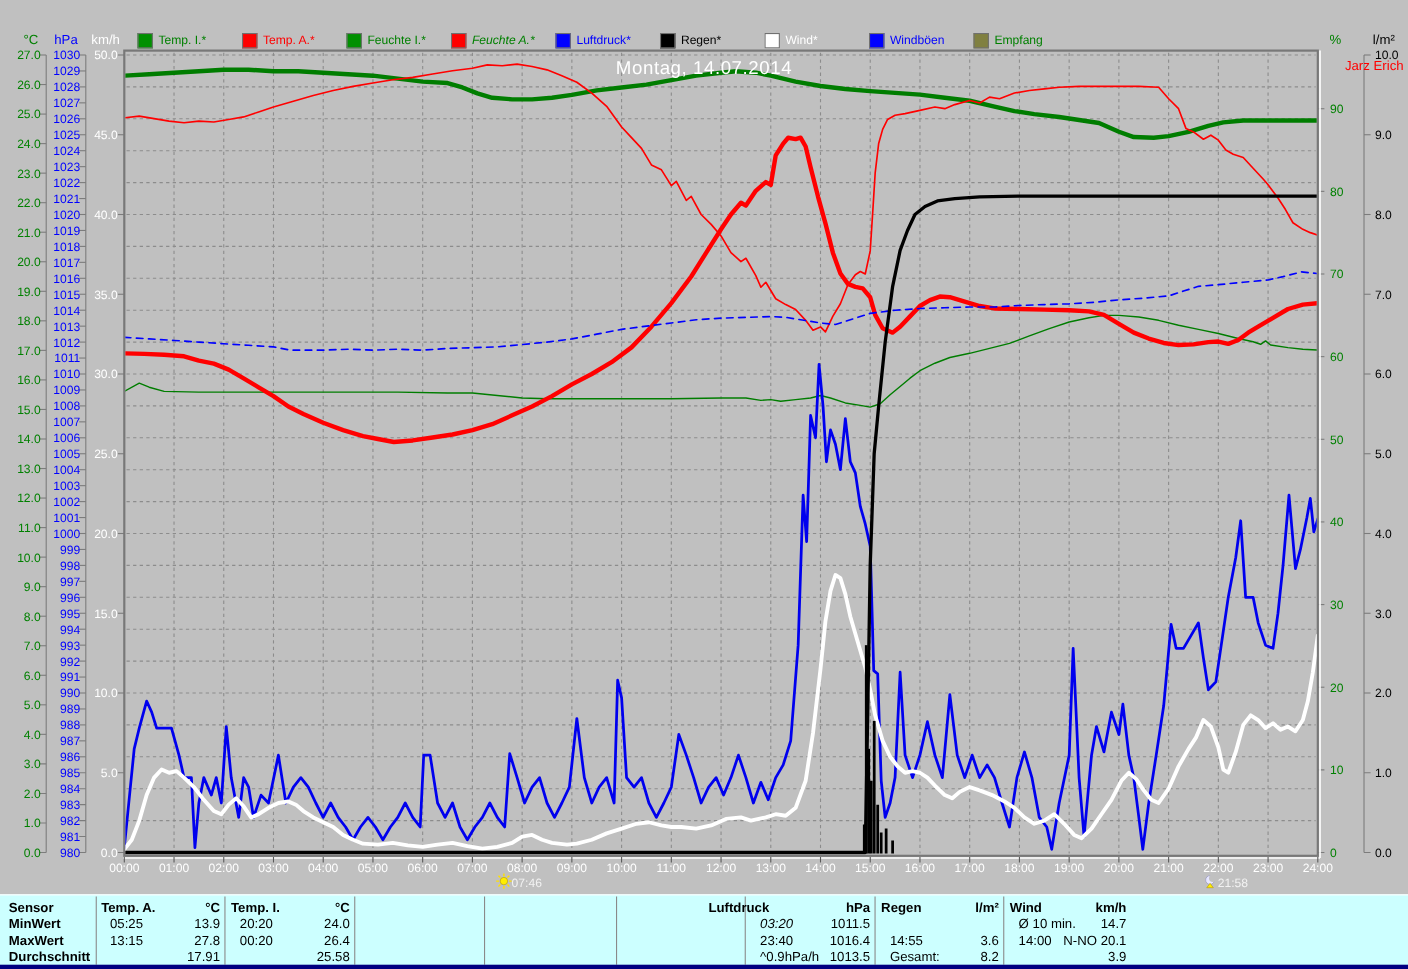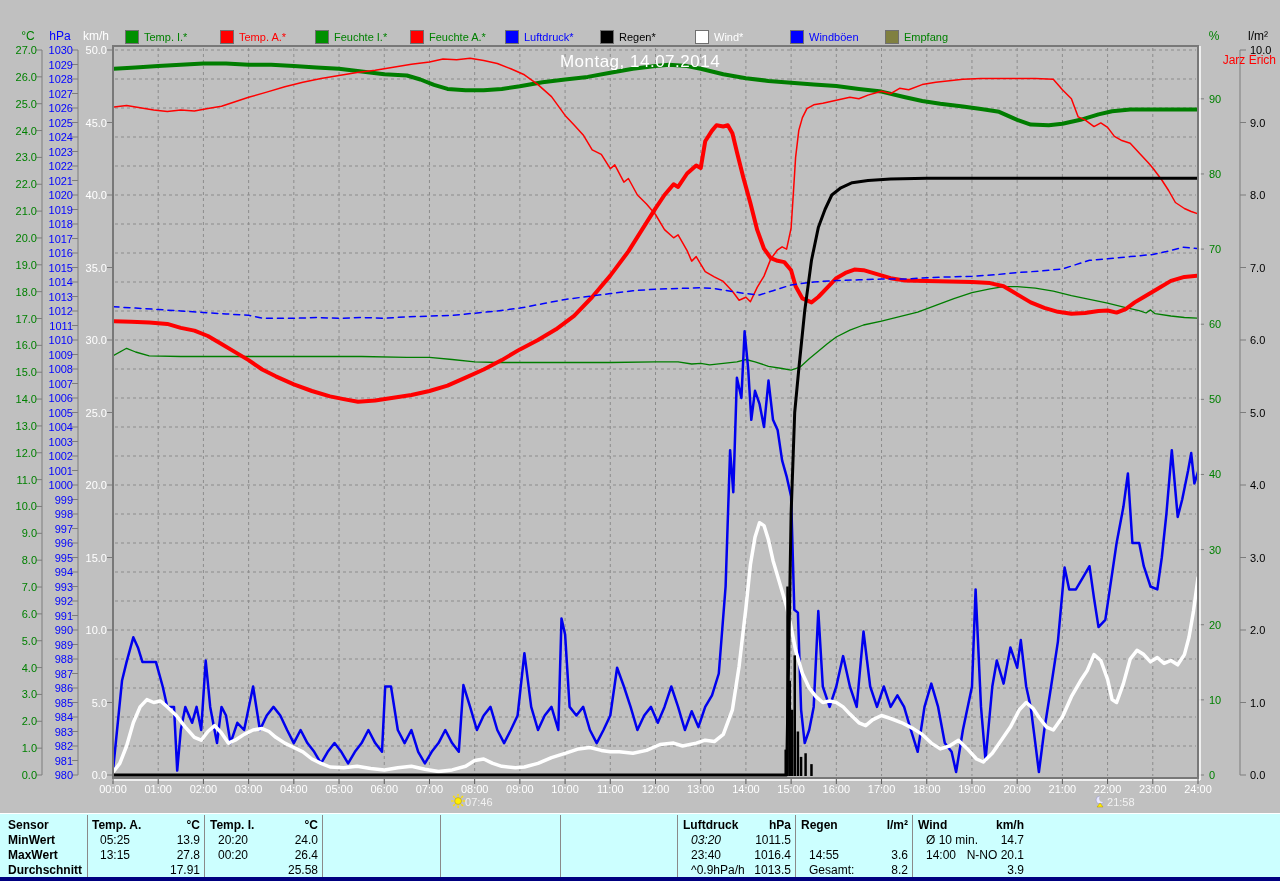--- a/index.html
+++ b/index.html
@@ -36,21 +36,21 @@
       <div class="lg-item" style="left: 220px;">
         <span class="lg-swatch" style="background: rgb(255, 0, 0);"></span>
         <span class="lg-label" style="color: rgb(255, 0, 0);">Temp. A.*</span>
       </div>
       <div class="lg-item" style="left: 315px;">
         <span class="lg-swatch" style="background: rgb(0, 144, 0);"></span>
         <span class="lg-label" style="color: rgb(0, 128, 0);">Feuchte I.*</span>
       </div>
       <div class="lg-item" style="left: 410px;">
         <span class="lg-swatch" style="background: rgb(255, 0, 0);"></span>
-        <span class="lg-label" style="color: rgb(0, 128, 0);">Feuchte A.*</span>
+        <span class="lg-label" style="color: rgb(0, 128, 0); font-style: italic;">Feuchte A.*</span>
       </div>
       <div class="lg-item" style="left: 505px;">
         <span class="lg-swatch" style="background: rgb(0, 0, 255);"></span>
         <span class="lg-label" style="color: rgb(0, 0, 255);">Luftdruck*</span>
       </div>
       <div class="lg-item" style="left: 600px;">
         <span class="lg-swatch" style="background: rgb(0, 0, 0);"></span>
         <span class="lg-label" style="color: rgb(0, 0, 0);">Regen*</span>
       </div>
       <div class="lg-item" style="left: 695px;">
@@ -481,21 +481,21 @@
       <div class="t-abs" style="top: 34px; left: 100px;">13:15</div>
       <div class="t-abs t-right" style="top: 34px; left: 80px; width: 120px;">27.8</div>
       <div class="t-abs t-right" style="top: 49px; left: 80px; width: 120px;">17.91</div>
       <div class="t-abs t-bold" style="top: 4px; left: 210px;">Temp. I.</div>
       <div class="t-abs t-bold t-right" style="top: 4px; left: 198px; width: 120px;">°C</div>
       <div class="t-abs" style="top: 19px; left: 218px;">20:20</div>
       <div class="t-abs t-right" style="top: 19px; left: 198px; width: 120px;">24.0</div>
       <div class="t-abs" style="top: 34px; left: 218px;">00:20</div>
       <div class="t-abs t-right" style="top: 34px; left: 198px; width: 120px;">26.4</div>
       <div class="t-abs t-right" style="top: 49px; left: 198px; width: 120px;">25.58</div>
-      <div class="t-abs t-bold" style="top: 4px; left: 683px;">Luftdruck</div>
+      <div class="t-abs t-bold" style="top: 4px; left: 644px;">Luftdruck</div>
       <div class="t-abs t-bold t-right" style="top: 4px; left: 671px; width: 120px;">hPa</div>
       <div class="t-abs" style="top: 19px; left: 691px; font-style: italic;">03:20</div>
       <div class="t-abs t-right" style="top: 19px; left: 671px; width: 120px;">1011.5</div>
       <div class="t-abs" style="top: 34px; left: 691px;">23:40</div>
       <div class="t-abs t-right" style="top: 34px; left: 671px; width: 120px;">1016.4</div>
       <div class="t-abs" style="top: 49px; left: 691px;">^0.9hPa/h</div>
       <div class="t-abs t-right" style="top: 49px; left: 671px; width: 120px;">1013.5</div>
       <div class="t-abs t-bold" style="top: 4px; left: 801px;">Regen</div>
       <div class="t-abs t-bold t-right" style="top: 4px; left: 788px; width: 120px;">l/m²</div>
       <div class="t-abs" style="top: 34px; left: 809px;">14:55</div>

